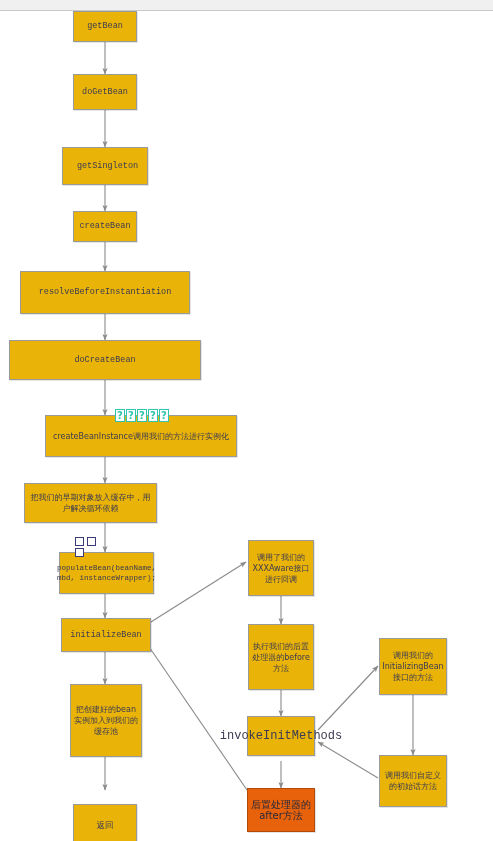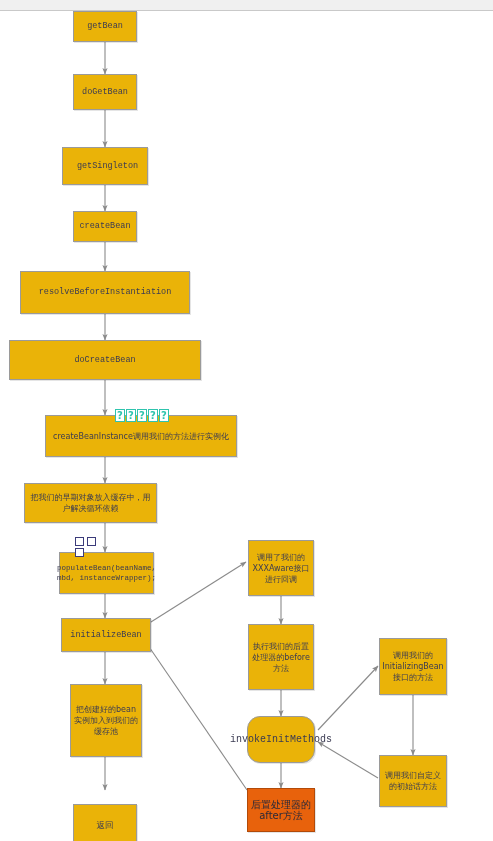--- a/index.html
+++ b/index.html
@@ -150,21 +150,21 @@
   <div class="node mono" style="left:61px;  top:618px; width:90px;  height:34px;">initializeBean</div>
 
   <div class="node cjk" style="left:70px;  top:684px; width:72px;  height:73px; font-size:8px;">把创建好的bean实例加入到我们的缓存池</div>
 
   <div class="node cjk" style="left:73px;  top:804px; width:64px;  height:42px; font-size:8.5px;">返回</div>
 
   <div class="node cjk" style="left:248px; top:540px; width:66px;  height:56px; font-size:8px;">调用了我们的XXXAware接口进行回调</div>
 
   <div class="node cjk" style="left:248px; top:624px; width:66px;  height:66px; font-size:8px;">执行我们的后置处理器的before方法</div>
 
-  <div class="node mono" style="left:247px; top:716px; width:68px;  height:47px; font-size:10px;border-radius:13px;">invokeInitMethods</div>
+  <div class="node mono" style="left:247px; top:716px; width:68px;  height:40px; font-size:12px;">invokeInitMethods</div>
 
   <div class="node cjk highlight" style="left:247px; top:788px; width:68px; height:44px; font-size:10px;">后置处理器的after方法</div>
 
   <div class="node cjk" style="left:379px; top:638px; width:68px;  height:57px; font-size:8px;">调用我们的InitializingBean接口的方法</div>
 
   <div class="node cjk" style="left:379px; top:755px; width:68px;  height:52px; font-size:8px;">调用我们自定义的初始话方法</div>
 
   <div class="tofu-group" style="left:115px; top:409px;">
     <span class="tofu">?</span>
     <span class="tofu">?</span>

